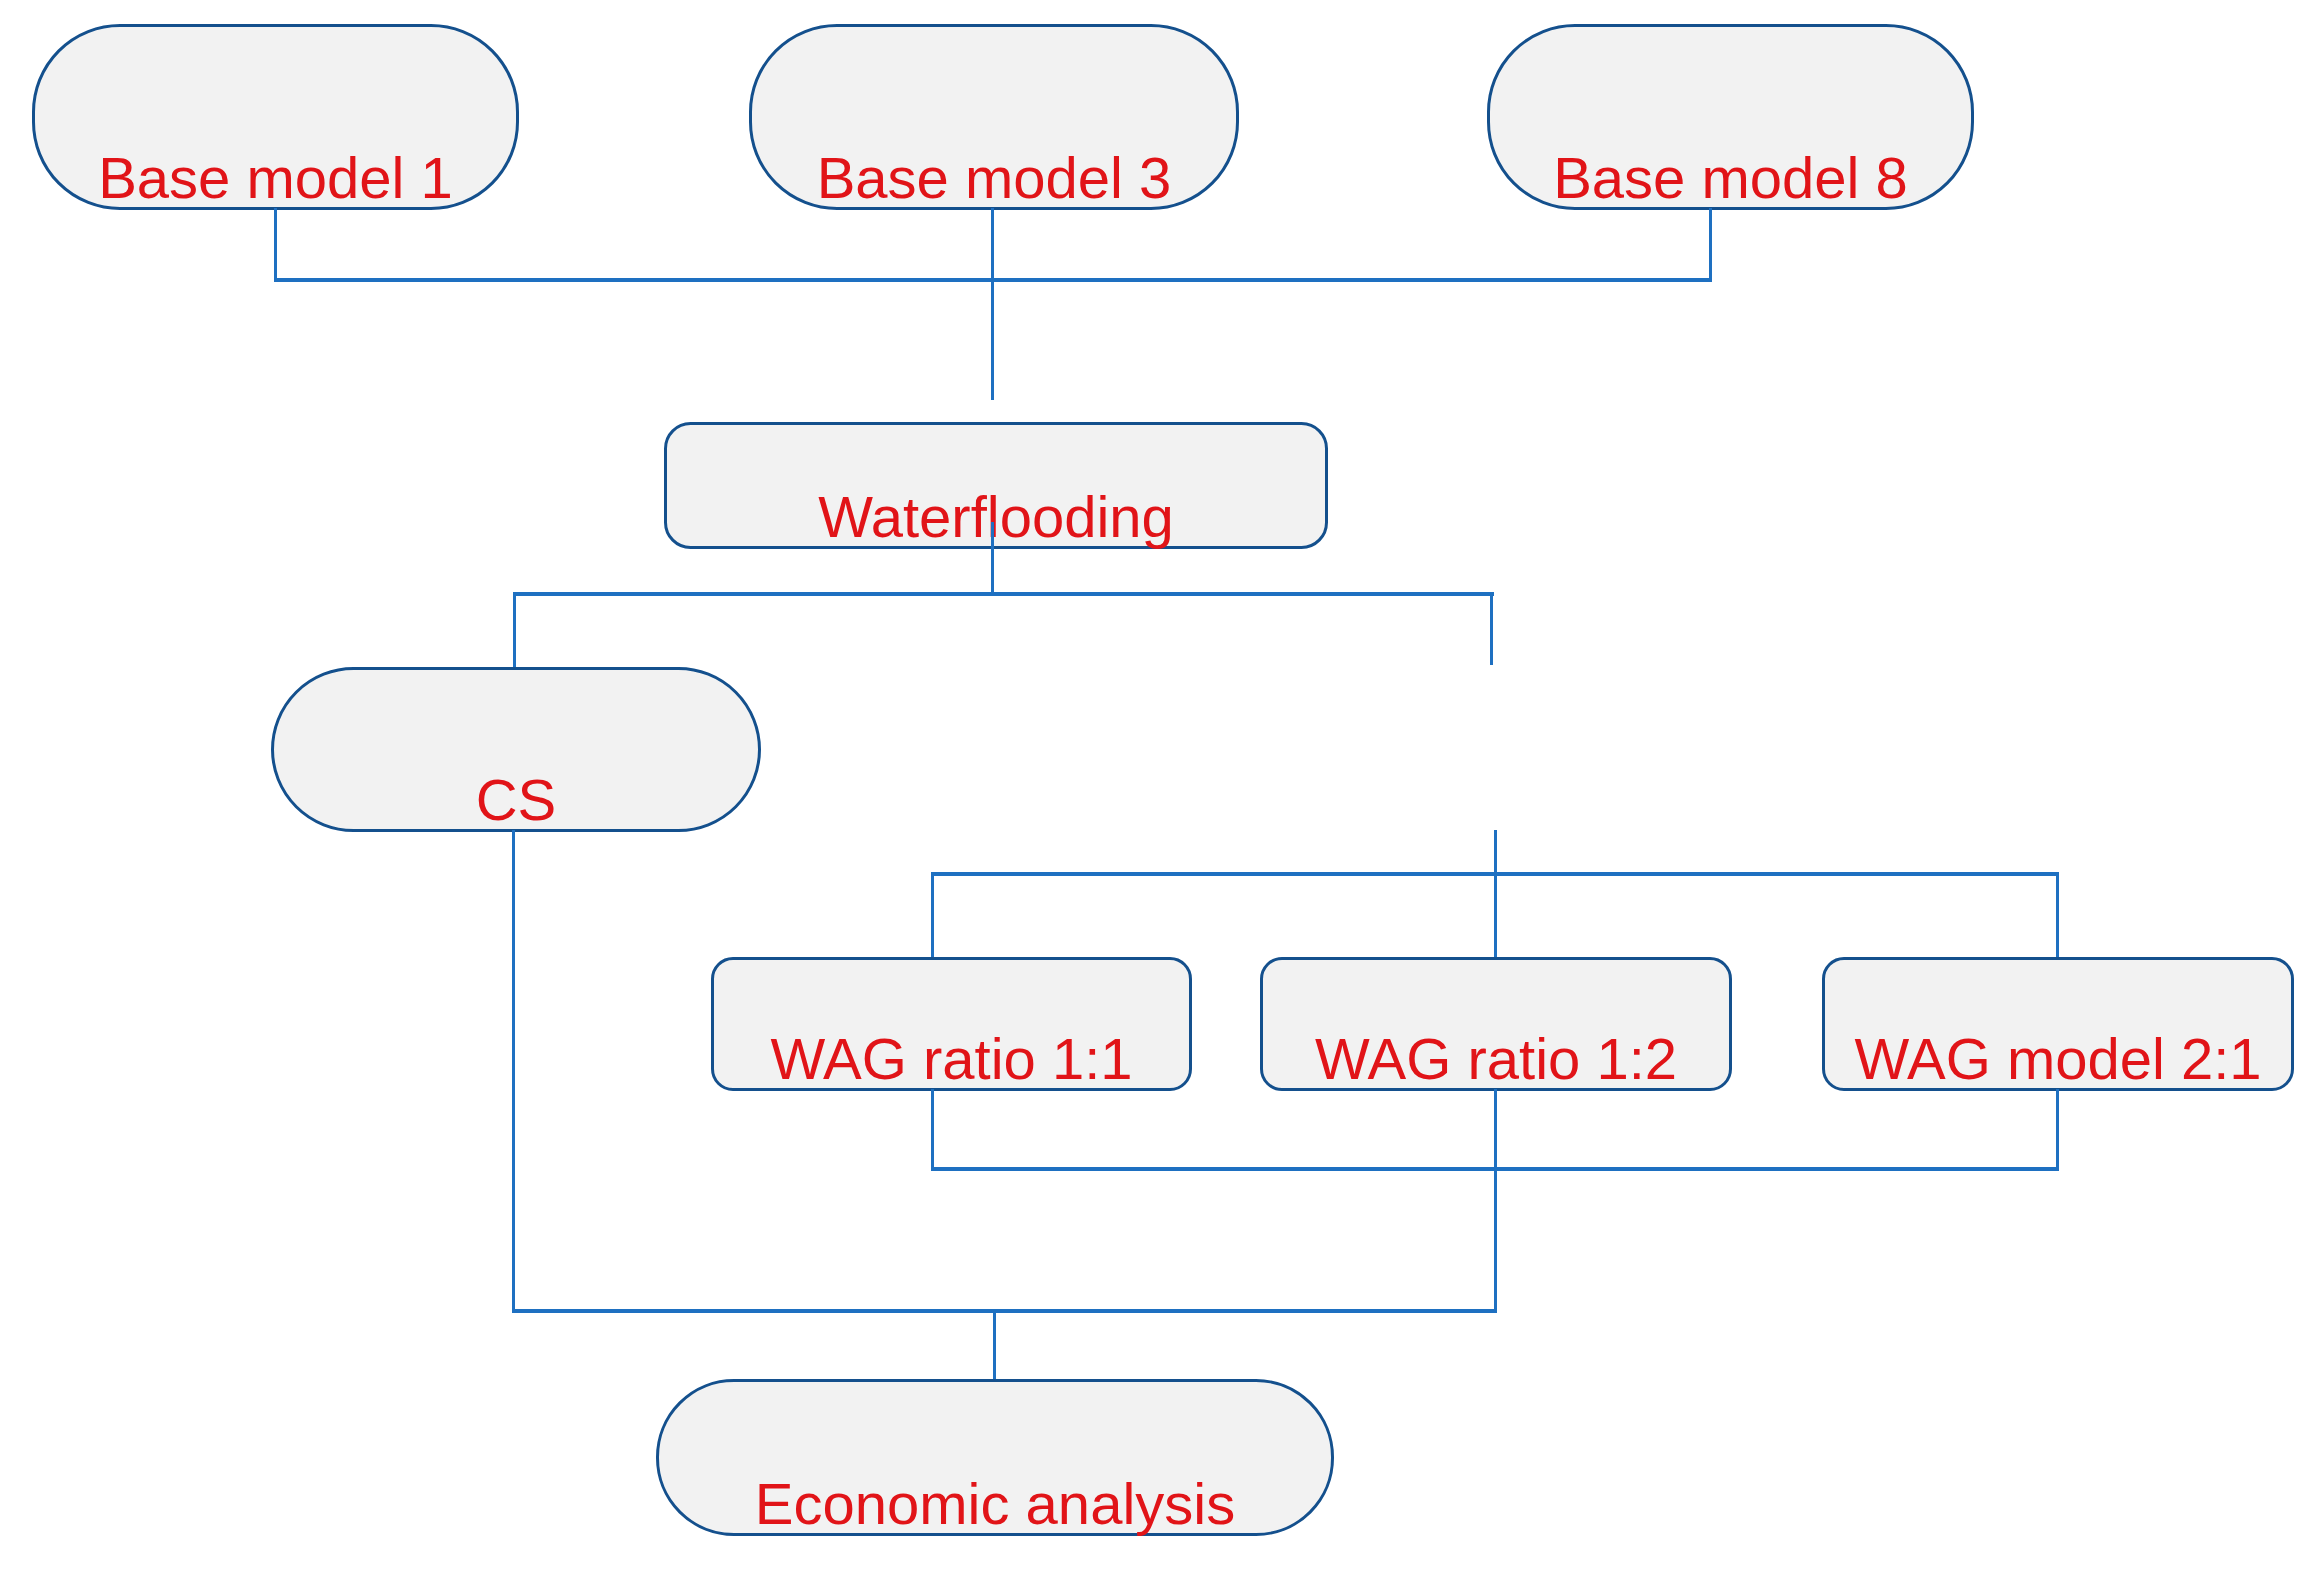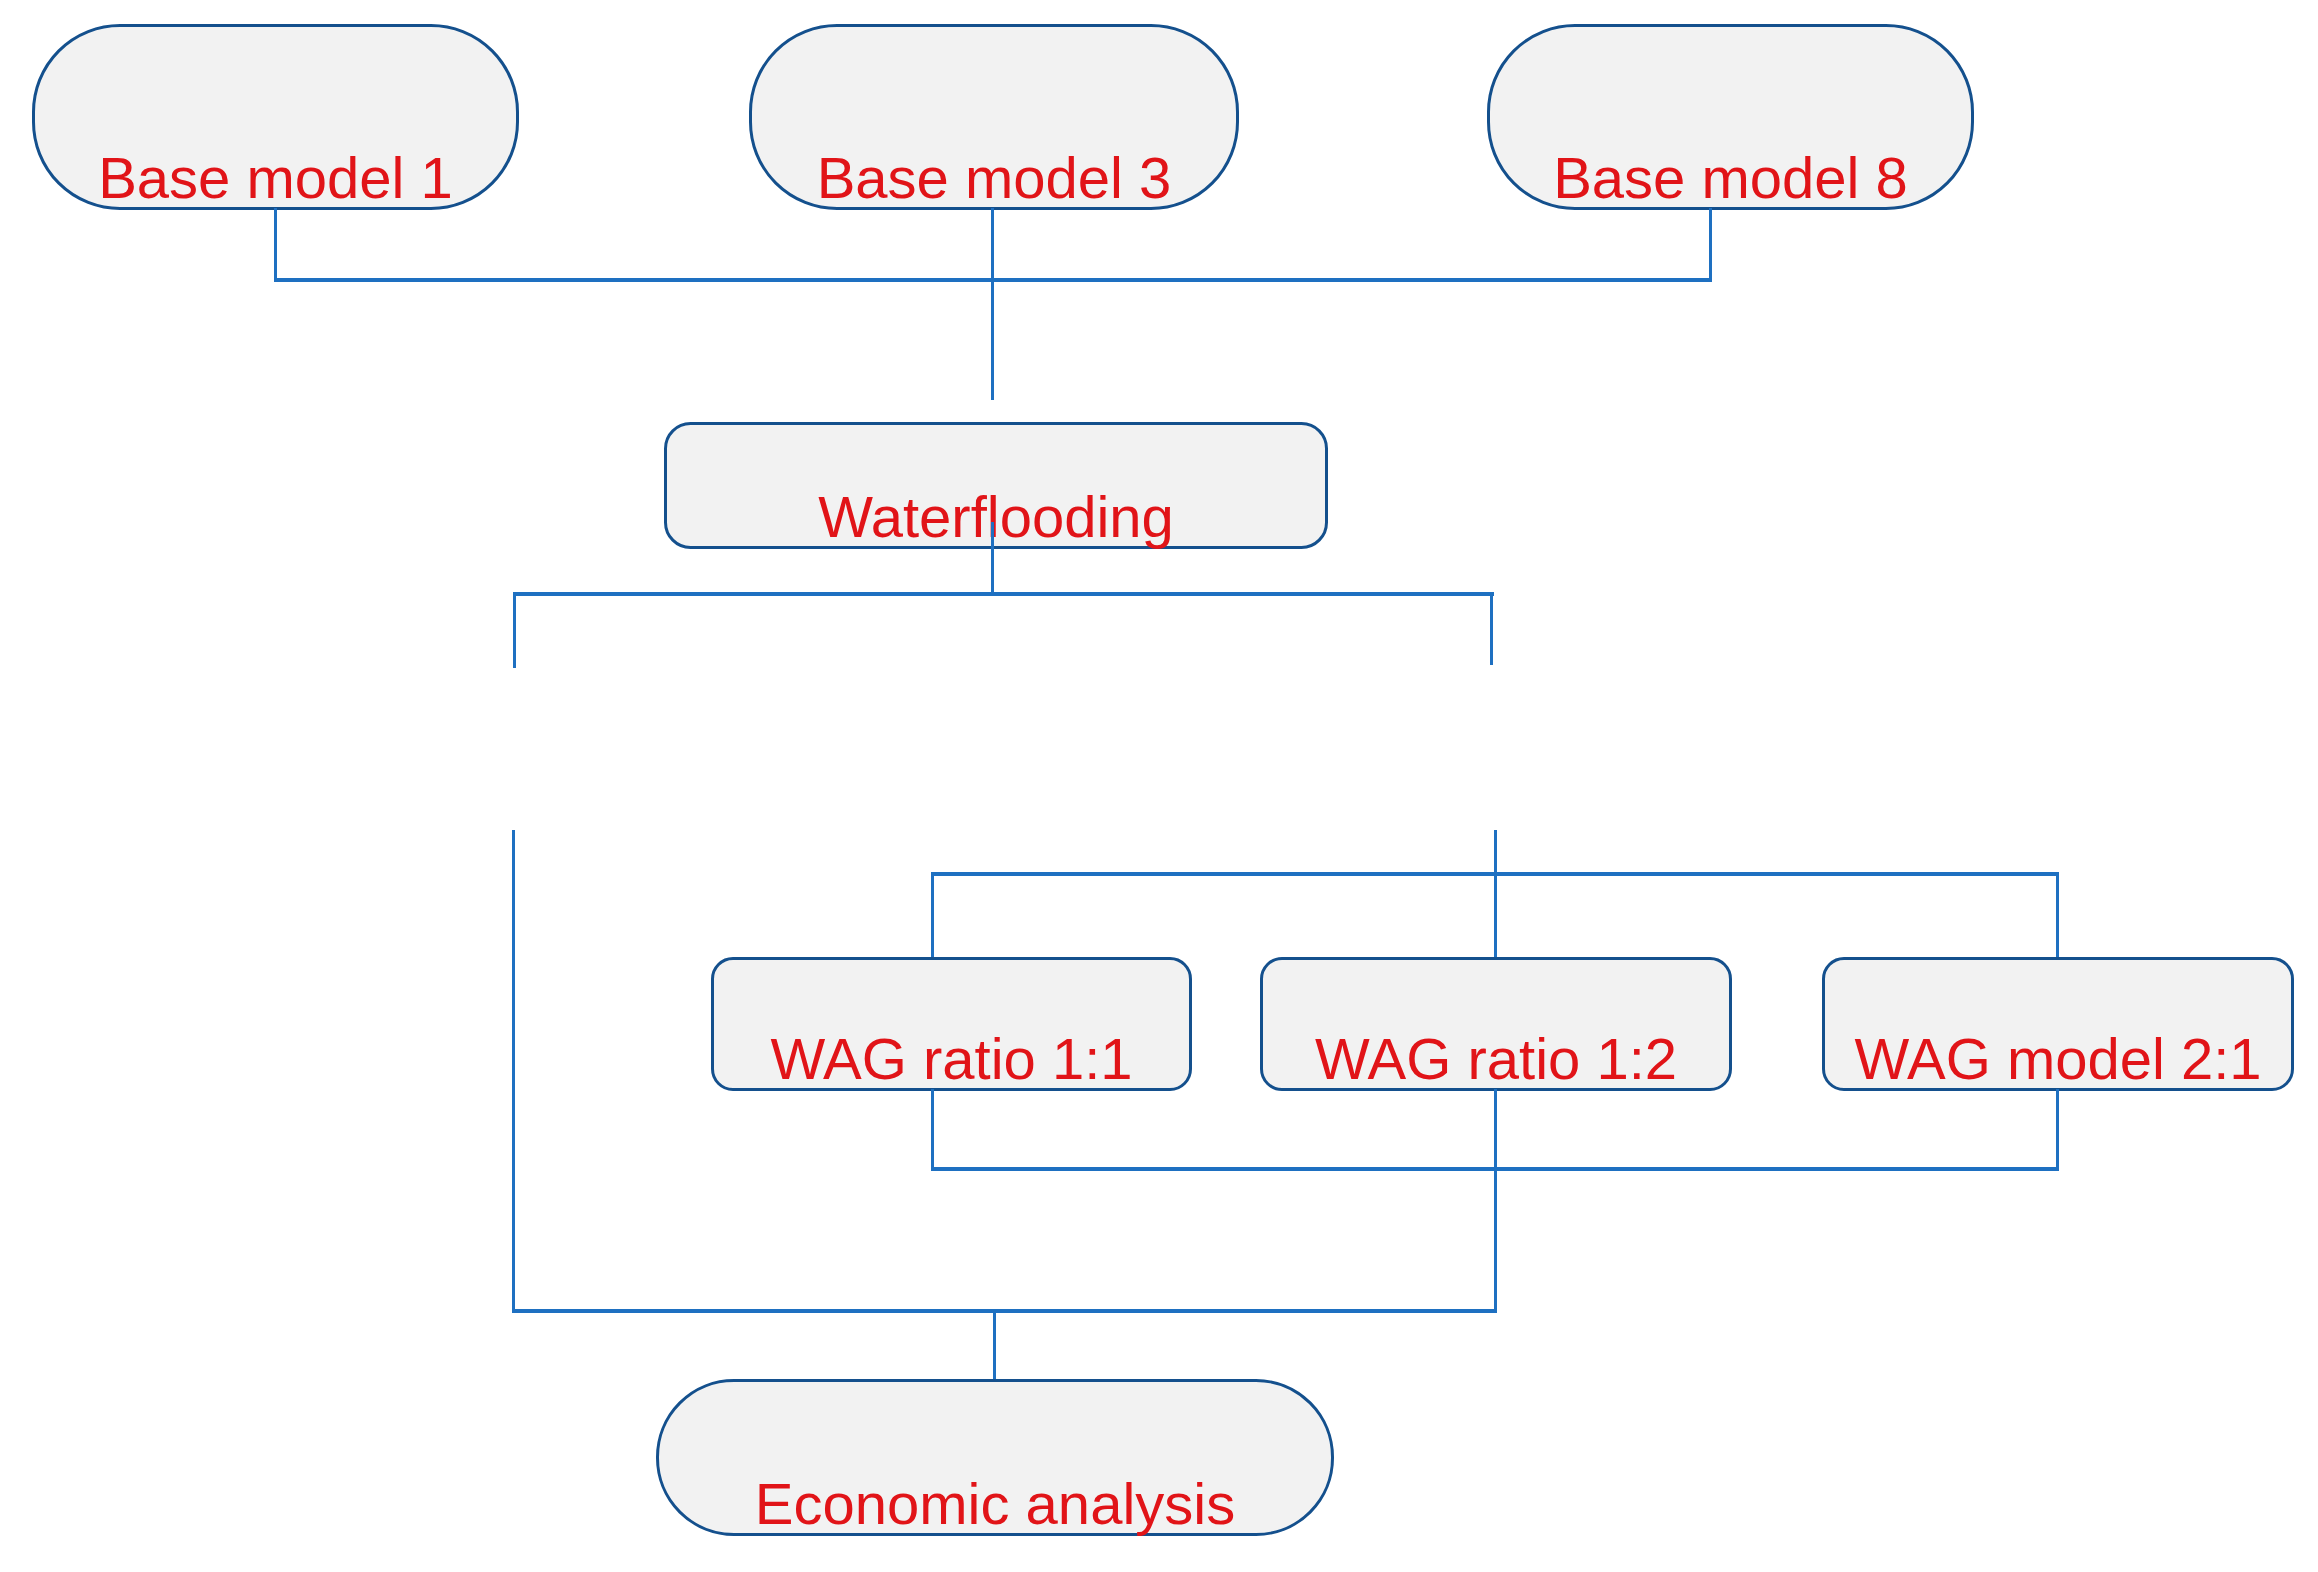--- a/index.html
+++ b/index.html
@@ -65,20 +65,23 @@
 
   <div class="node" id="n-water">
     <span>Waterflooding</span>
   </div>
 
   <div class="edge v" style="left:991px;top:522px;height:72px;"></div>
   <div class="edge h" style="left:513px;top:592px;width:981px;"></div>
   <div class="edge v" style="left:513px;top:594px;height:74px;"></div>
   <div class="edge v" style="left:1490px;top:594px;height:71px;"></div>
 
+  <div class="node" id="n-cs">
+    <span>CS</span>
+  </div>
 
   <div class="edge v" style="left:1494px;top:830px;height:130px;"></div>
   <div class="edge h" style="left:931px;top:872px;width:1128px;"></div>
   <div class="edge v" style="left:931px;top:874px;height:86px;"></div>
   <div class="edge v" style="left:2056px;top:874px;height:86px;"></div>
 
   <div class="node" id="n-wag11">
     <span>WAG ratio 1:1</span>
   </div>
   <div class="node" id="n-wag12">

